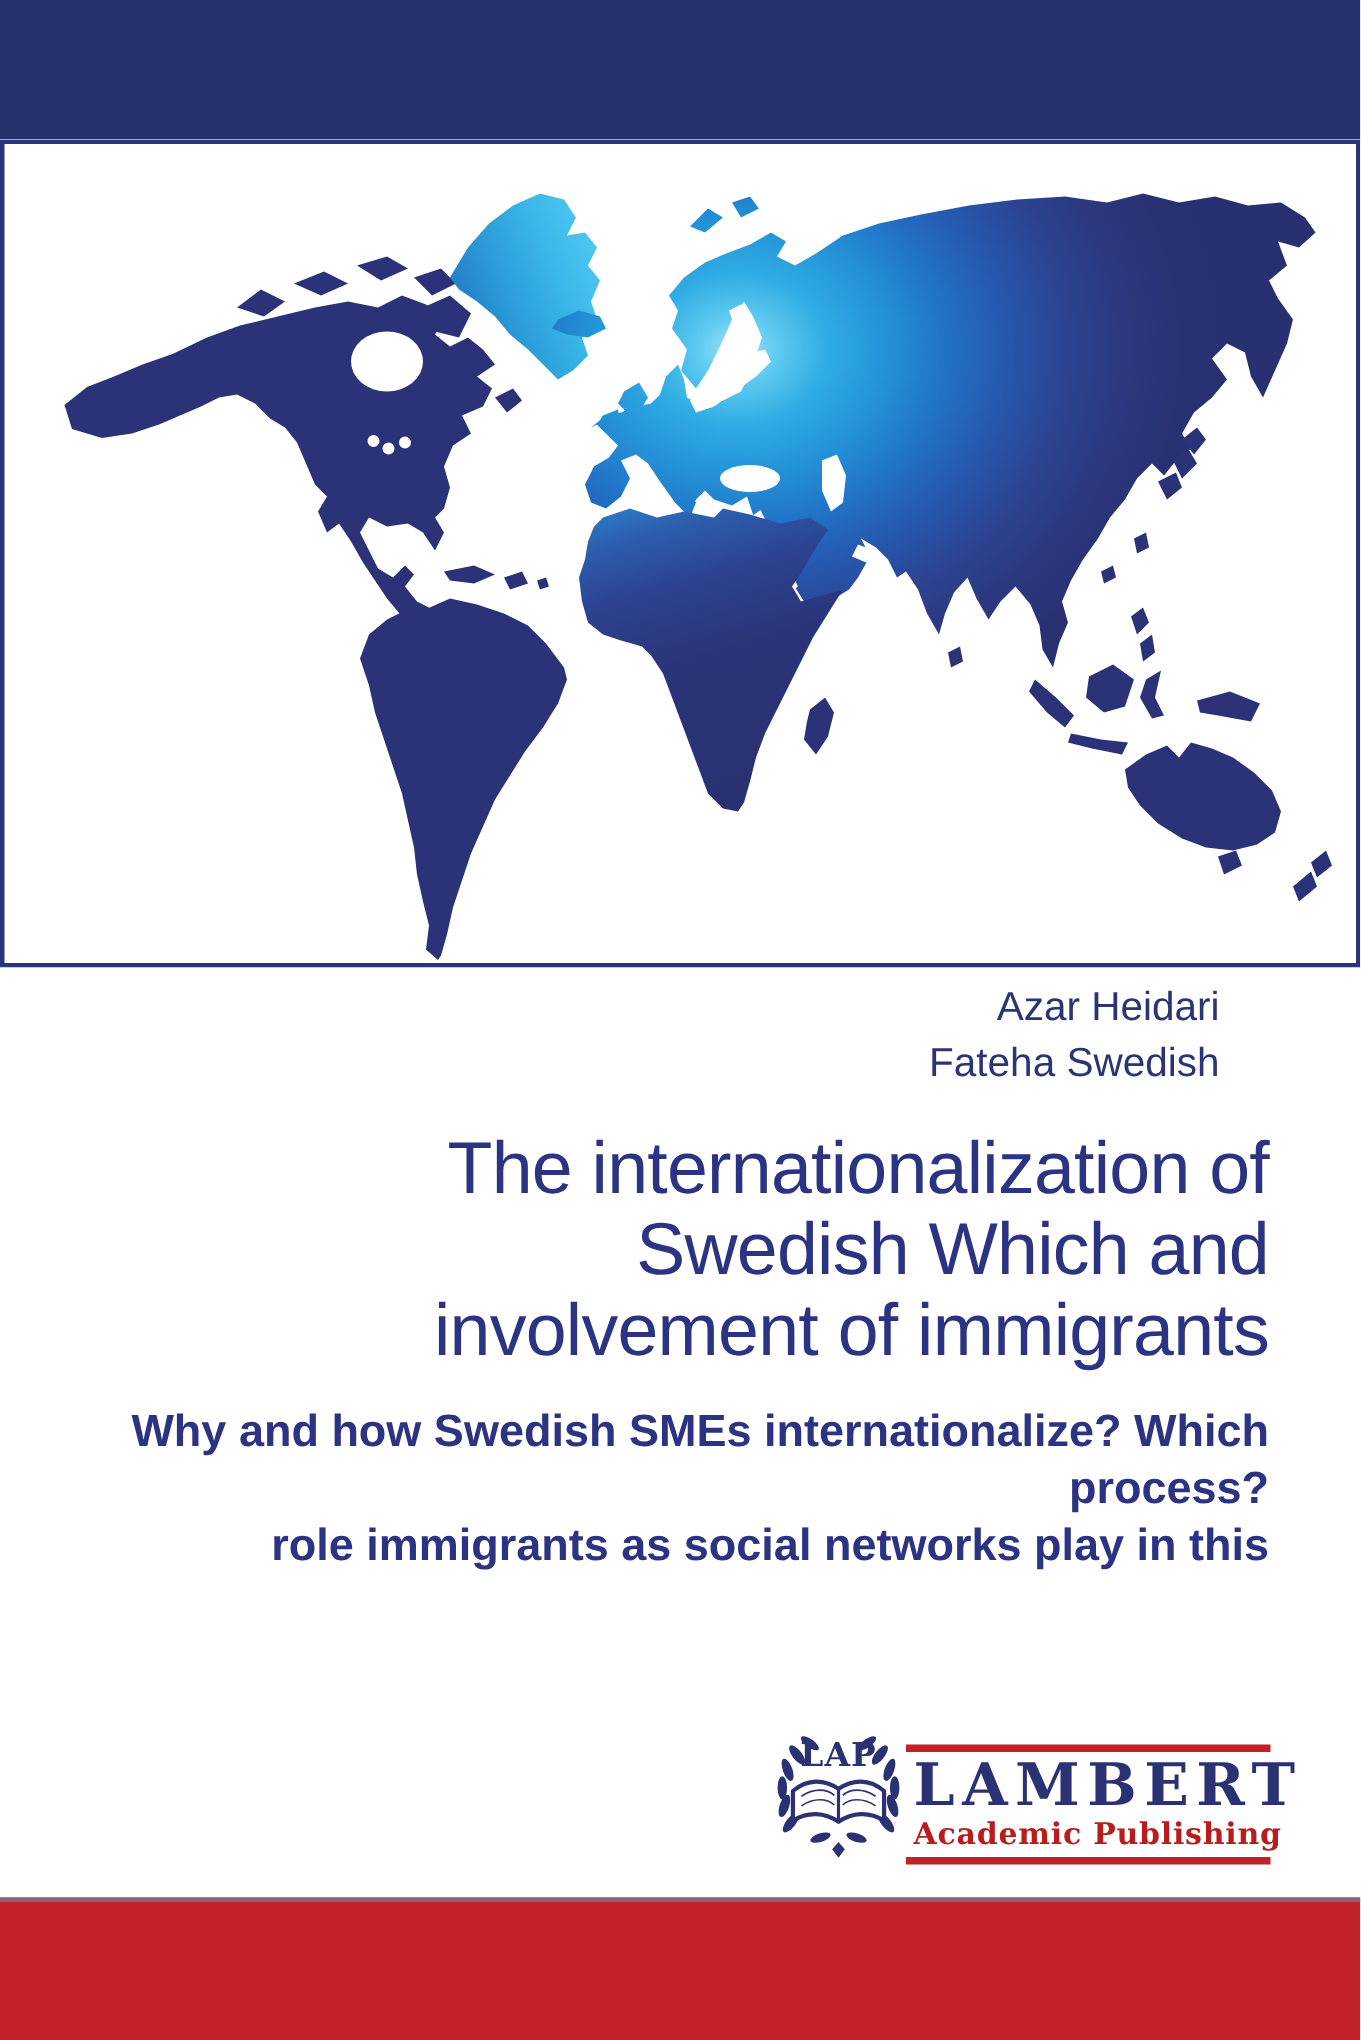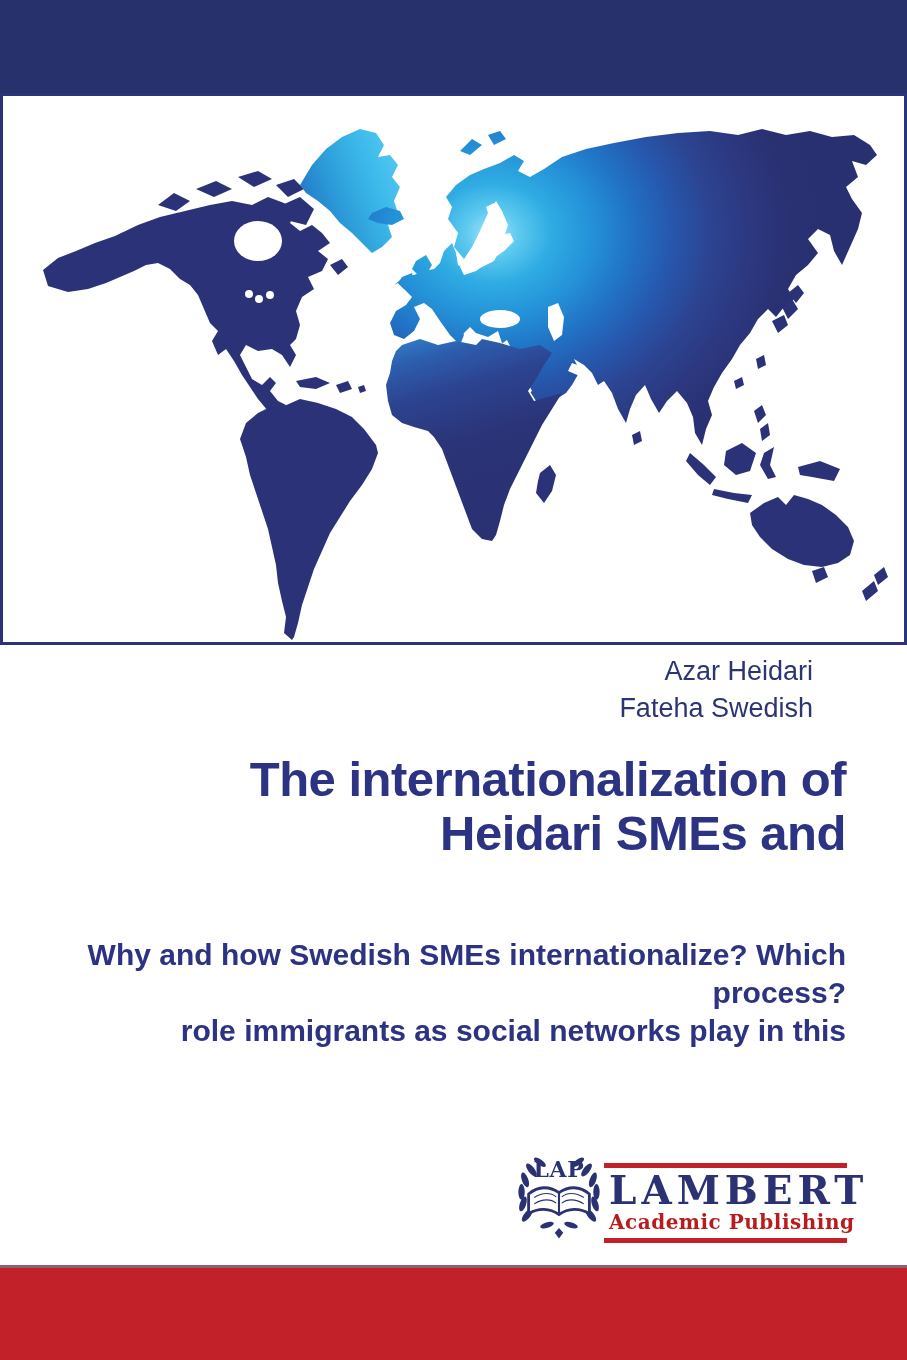--- a/index.html
+++ b/index.html
@@ -9,21 +9,21 @@
   }
   .band-top{position:absolute;left:0;top:0;width:907px;height:93px;background:#27316b;}
   .map-panel{position:absolute;left:0;top:93px;width:907px;height:552px;background:#ffffff;}
   .map-panel svg{display:block;}
   .authors{
     position:absolute;top:653px;right:94px;text-align:right;
     color:#2c3573;font-size:27px;line-height:37px;font-weight:400;
   }
   .title{
     position:absolute;top:752px;right:61px;margin:0;text-align:right;
-    color:#2b3382;font-size:49px;line-height:54px;font-weight:bold;letter-spacing:-0.5px;
+    color:#2b3382;font-size:49px;line-height:54px;font-weight:normal;letter-spacing:-0.5px;
   }
   .subtitle{
     position:absolute;top:936px;right:61px;text-align:right;
     color:#2b3382;font-size:30px;line-height:38px;font-weight:700;
   }
   .logo-row{position:absolute;left:506px;top:1141px;display:flex;align-items:center;}
   .emblem{width:106px;height:106px;flex:0 0 auto;}
   .lambert{width:243px;margin-left:-8px;margin-top:18px;}
   .lambert .bar{height:5px;background:#c2212a;}
   .lambert .name{
@@ -123,21 +123,22 @@
     </svg>
   </div>
 
   <div class="authors">
     <div>Azar Heidari</div>
     <div>Fateha Swedish</div>
   </div>
 
   <h1 class="title">
     <div>The internationalization of</div>
-    <div>Heidari SMEs and</div>
+    <div>Swedish Which and</div>
+    <div>involvement of immigrants</div>
   </h1>
 
   <div class="subtitle">
     <div>Why and how Swedish SMEs internationalize? Which</div>
     <div>process?</div>
     <div>role immigrants as social networks play in this</div>
   </div>
 
   <div class="logo-row">
     <svg class="emblem" viewBox="0 0 150 132" xmlns="http://www.w3.org/2000/svg">

